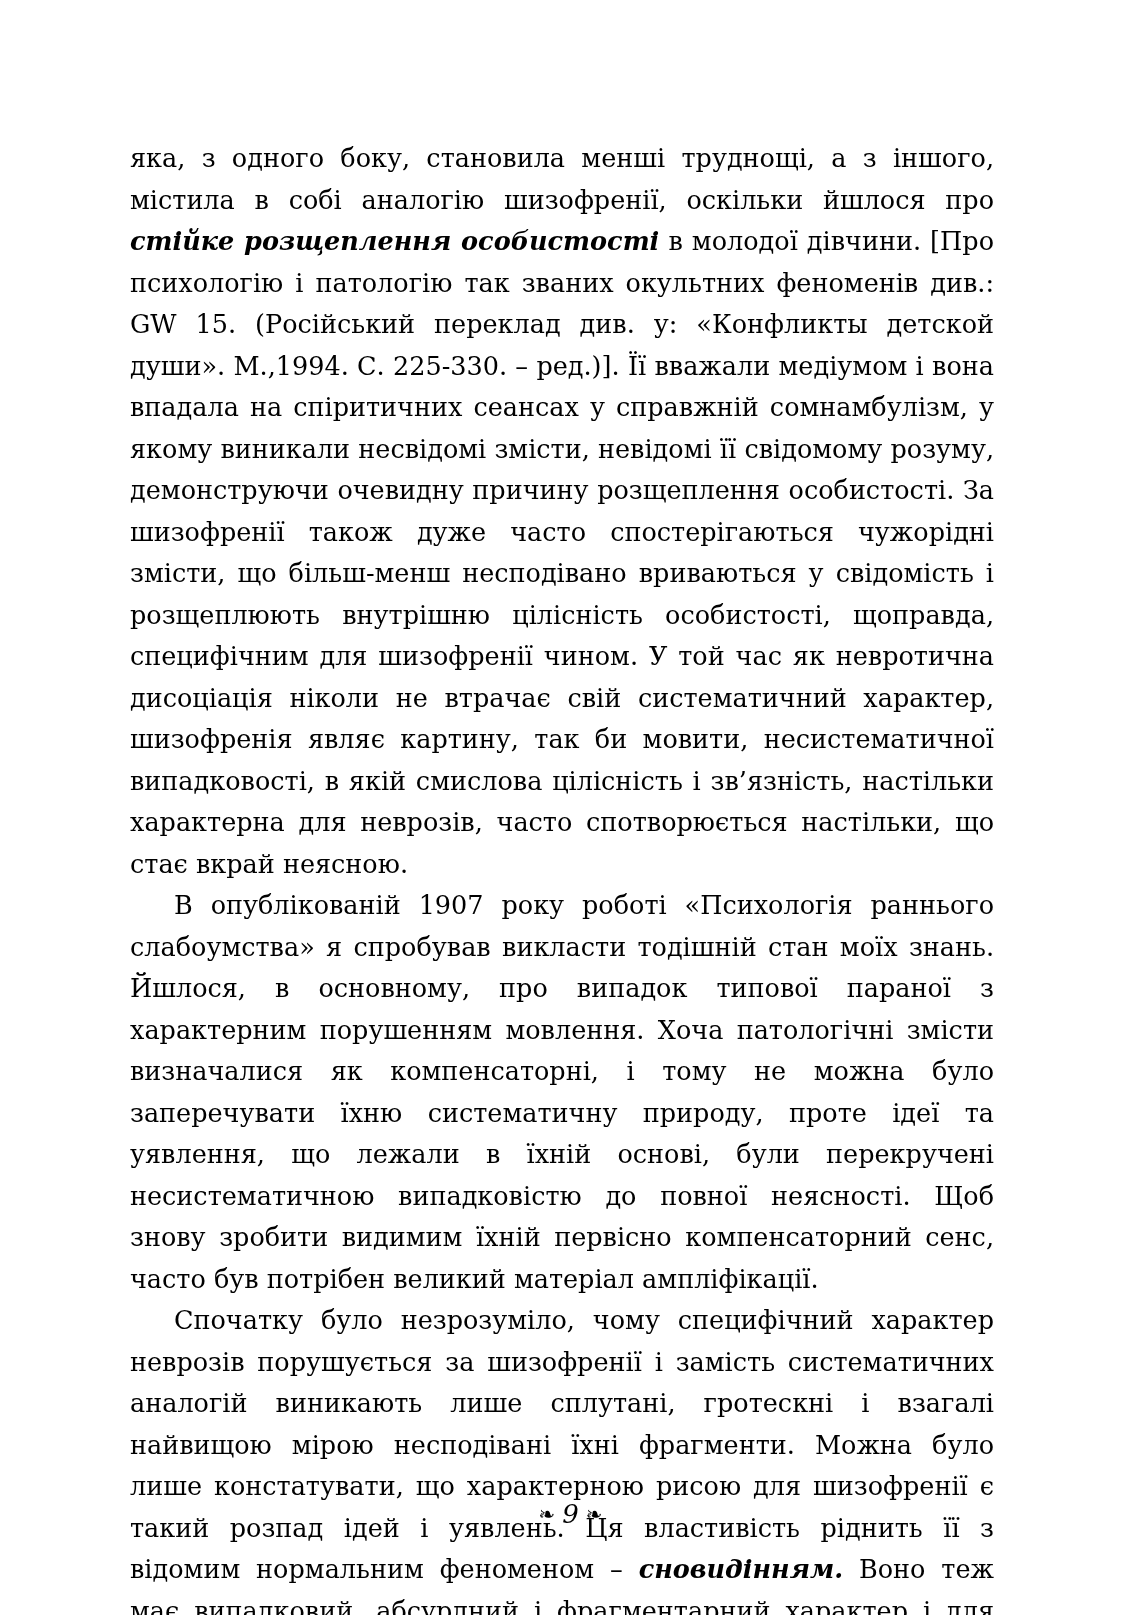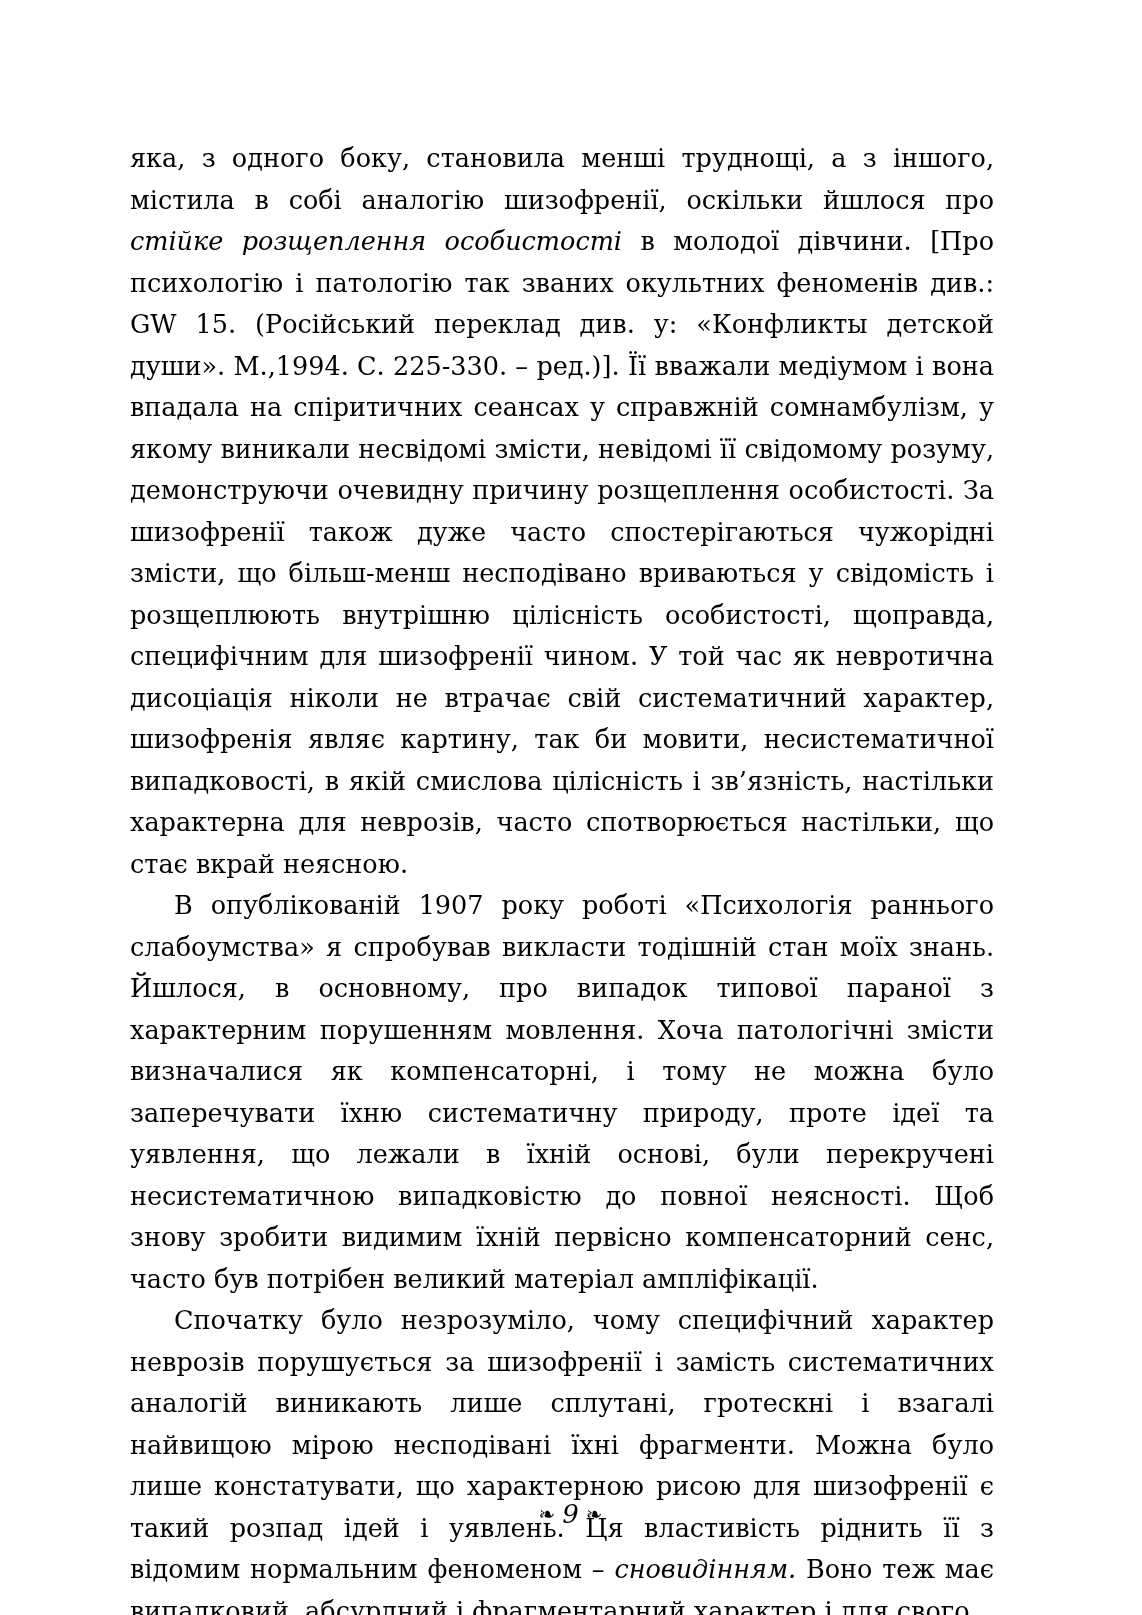--- a/index.html
+++ b/index.html
@@ -33,20 +33,21 @@
   }
   .para {
     margin: 0;
     text-align: justify;
   }
   .para.indent {
     text-indent: 44px;
   }
   .it {
     font-style: italic;
+    font-weight: bold;
   }
   .footer {
     position: absolute;
     left: 0;
     right: 0;
     bottom: 86px;
     text-align: center;
     font-size: 26px;
     font-family: "DejaVu Serif", "Liberation Serif", serif;
     font-style: italic;

